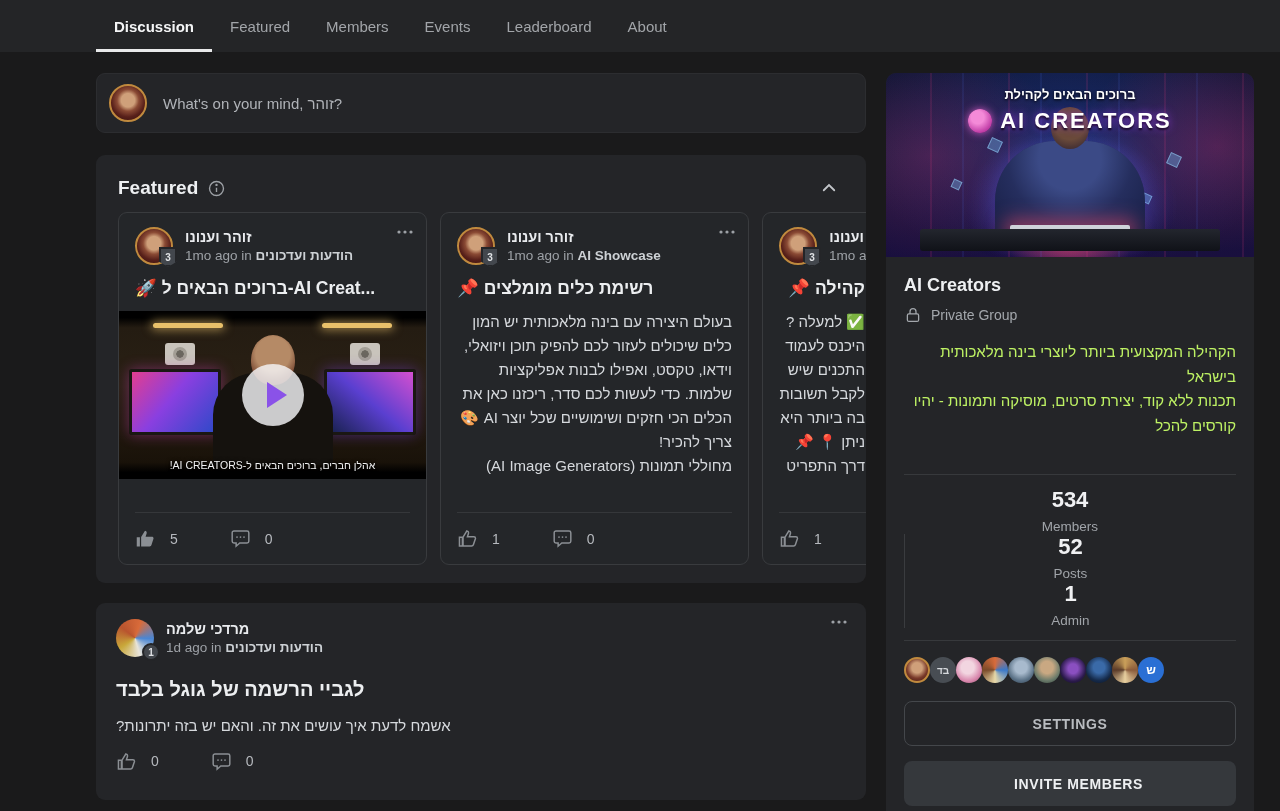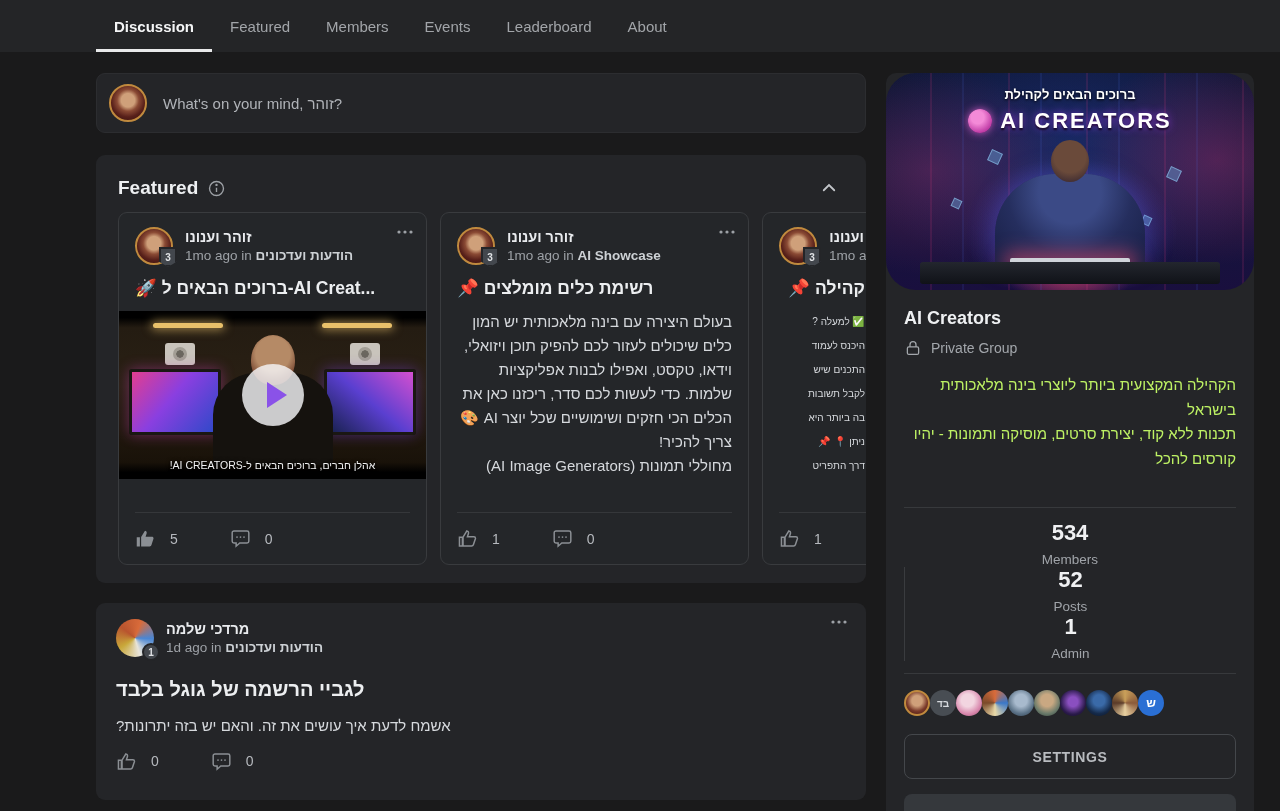--- a/index.html
+++ b/index.html
@@ -51,21 +51,21 @@
   .f-title { margin-top:13px; font-size:17.5px; font-weight:bold; color:#eceef0;
              white-space:nowrap; overflow:hidden; }
   .f-body { margin-top:11px; font-size:15px; line-height:24px; color:#d6d9dd;
             direction:rtl; text-align:right; white-space:pre-line; overflow:hidden; }
   .f-footer { margin-top:auto; border-top:1px solid #35373a; height:52px; display:flex; align-items:center;
               gap:12px; }
   .count { font-size:14px; color:#b6b9be; margin-right:40px; }
   .react { display:flex; align-items:center; gap:14px; color:#9da1a6; }
   
   .narrow { width:86px; }
-  .frag { font-size:10px; line-height:24px; color:#d6d9dd; direction:rtl; text-align:right; white-space:nowrap; }
+  .frag { font-size:15px; line-height:24px; color:#d6d9dd; direction:rtl; text-align:right; white-space:nowrap; }
   
   .vthumb { margin:12px -16px 0; height:168px; position:relative; overflow:hidden;
             background:linear-gradient(180deg,#000 0 4%,#241c12 10%,#2a2014 45%,#191209 90%,#000 96%); }
   .lightbar { position:absolute; top:12px; height:5px; width:70px; background:#e8c06a; border-radius:3px;
               box-shadow:0 0 10px 2px rgba(232,192,106,.6); }
   .speaker { position:absolute; top:32px; width:30px; height:22px; background:#c9c4bc; border-radius:3px; }
   .speaker::after { content:""; position:absolute; left:8px; top:4px; width:14px; height:14px; border-radius:50%;
                     background:radial-gradient(circle,#6b675f 0 35%,#a39e95 40% 100%); }
   .monitor { position:absolute; top:58px; width:92px; height:66px; border:3px solid #1a1713; border-radius:3px; }
   .mon-l { left:10px; background:linear-gradient(130deg,#e23e8f 0%,#8a3fe0 45%,#2c49c8 100%);
@@ -83,28 +83,28 @@
                  border-left:20px solid #8a52e8; border-top:13px solid transparent; border-bottom:13px solid transparent; }
   .vcaption { position:absolute; left:0; right:0; bottom:8px; text-align:center; font-size:10.5px; color:#f2f2f2;
               direction:rtl; text-shadow:0 1px 2px #000, 0 0 4px #000; }
   
   .post { margin-top:20px; padding:16px 20px 18px; position:relative; }
   .post-title { margin-top:21px; font-size:20px; font-weight:bold; color:#eceef0; direction:rtl; text-align:left; }
   .post-body { margin-top:16px; font-size:15px; color:#d6d9dd; direction:rtl; text-align:left; }
   .post .f-footer { border-top:none; margin-top:6px; height:42px; }
   
   .about { overflow:hidden; border-radius:10px; }
-  .banner { height:217px; position:relative; overflow:hidden; cursor:pointer;
+  .banner { height:184px; position:relative; overflow:hidden; cursor:pointer;
     background:
       radial-gradient(90px 54px at 50% 92%, rgba(255,70,100,.6), transparent 70%),
       radial-gradient(150px 100px at 50% 72%, rgba(130,90,255,.4), transparent 72%),
       radial-gradient(200px 150px at 12% 45%, rgba(255,45,120,.22), transparent 70%),
       radial-gradient(200px 150px at 90% 40%, rgba(255,45,120,.26), transparent 70%),
       radial-gradient(300px 200px at 50% 28%, rgba(45,80,200,.3), transparent 75%),
-      linear-gradient(180deg,#0d1430 0%,#121a3c 45%,#190f3e 100%); border-radius: 30px; }
+      linear-gradient(180deg,#0d1430 0%,#121a3c 45%,#190f3e 100%); }
   .banner::before { content:""; position:absolute; inset:0;
       background:repeating-linear-gradient(90deg, transparent 0 44px, rgba(255,60,130,.12) 44px 46px, transparent 46px 76px, rgba(80,120,255,.10) 76px 78px); }
   .b-person { position:absolute; left:50%; transform:translateX(-50%); bottom:26px; width:150px; height:90px;
               border-radius:60px 60px 0 0;
               background:radial-gradient(circle at 50% 20%,#3b4a86 0 30%,#252e5e 60%,#181f46 100%);
               box-shadow:0 0 26px rgba(90,110,255,.35); }
   .b-person::before { content:""; position:absolute; left:50%; transform:translateX(-50%); top:-34px;
               width:38px; height:42px; border-radius:50%;
               background:radial-gradient(circle at 50% 40%,#6a4a3a 0 50%,#2a1e2e 100%); }
   .b-desk { position:absolute; left:50%; transform:translateX(-50%); bottom:6px; width:300px; height:22px;

